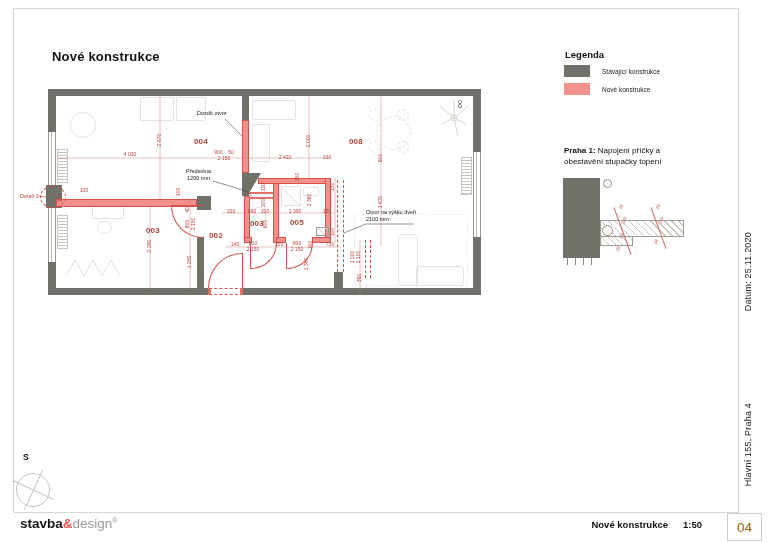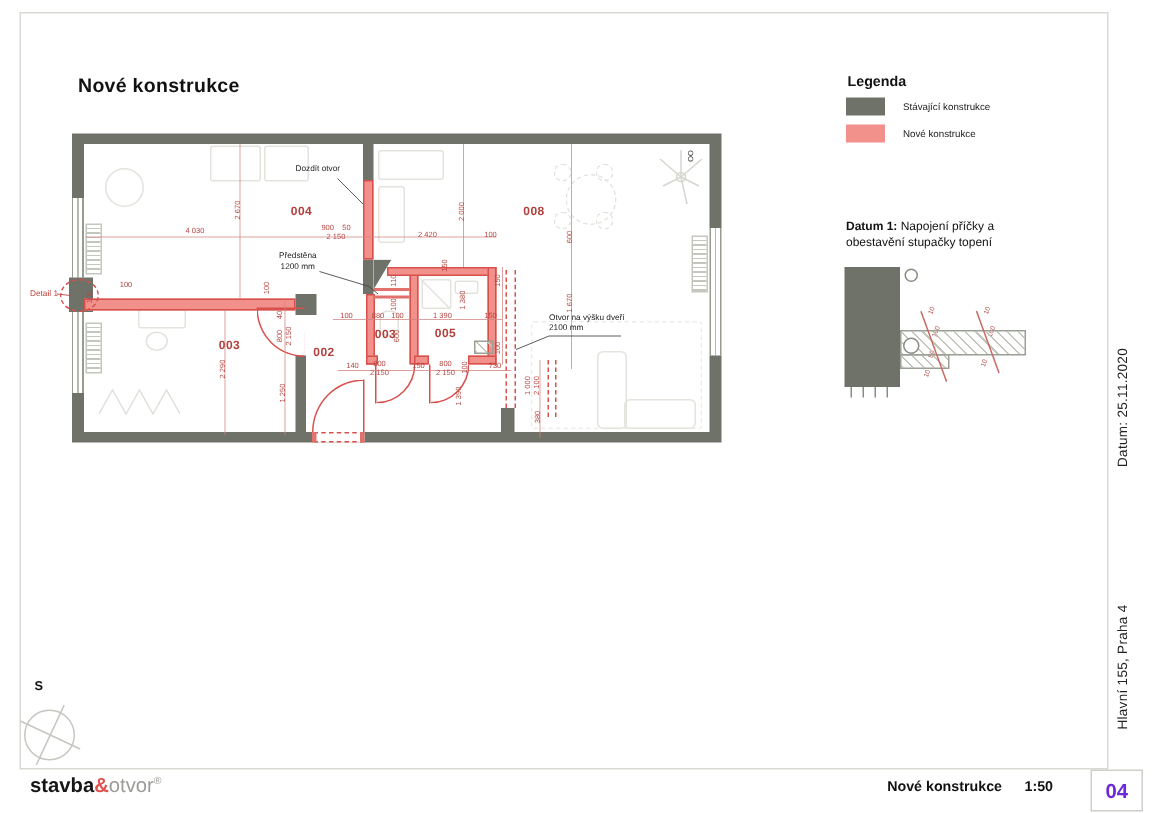--- a/index.html
+++ b/index.html
@@ -58,21 +58,21 @@
   .vtext{position:absolute;writing-mode:vertical-rl;transform:rotate(180deg);font-size:9px;color:#222;letter-spacing:.2px}
   
   #footer-logo{position:absolute;left:20px;top:516px;font-size:13.5px;color:#161616}
   #footer-logo .lg-b{font-weight:800}
   #footer-logo .lg-amp{font-weight:800;color:#e2504c}
   #footer-logo .lg-g{color:#9b9b98;font-weight:400}
   #footer-logo .lg-reg{font-size:7px;color:#9b9b98;vertical-align:super}
   #footer-title{position:absolute;left:548px;top:519px;width:120px;text-align:right;font-size:9.5px;font-weight:bold;color:#111}
   #footer-scale{position:absolute;left:683px;top:519px;font-size:9.5px;font-weight:bold;color:#111}
   #sheet-box{position:absolute;left:727px;top:513px;width:35px;height:28px;border:1px solid #cfcfca;box-sizing:border-box;display:flex;align-items:center;justify-content:center}
-  #sheet-number{font-size:13.5px;font-weight:bold;color:#6d28d9}
+  #sheet-number{font-size:13.5px;font-weight:normal;color:#a16207}
   
   #compass-label{position:absolute;left:23px;top:452px;font-size:8.5px;font-weight:bold;color:#111}
   #compass-circle{position:absolute;left:16px;top:473px;width:34px;height:34px;border:1px solid #c6c6c1;border-radius:50%;box-sizing:border-box}
   .compass-line{position:absolute;left:33px;top:468px;width:1px;height:44px;background:#c6c6c1;transform-origin:center}
   svg.overlay{position:absolute;left:0;top:0;pointer-events:none}
   .ldr{fill:none;stroke:#4a4a4a;stroke-width:.6}
   .ldr-red{fill:none;stroke:#c0443f;stroke-width:.6}
   .dml{stroke:#d2837f;stroke-width:.5}
 </style>
 </head>
@@ -261,21 +261,21 @@
       <span class="legend-swatch" style="background: rgb(111, 114, 104);"></span>
       <span class="legend-label">Stávající konstrukce</span>
     </div>
     <div class="legend-row">
       <span class="legend-swatch" style="background: rgb(242, 144, 139);"></span>
       <span class="legend-label">Nové konstrukce</span>
     </div>
   </div>
 
 <div id="detail-heading">
-  <b>Datum 1:</b>
+  <b>Praha 1:</b>
   <span>Napojení příčky  a obestavění stupačky topení</span>
 </div>
 <div class="wx" style="left:563px;top:178px;width:37px;height:80px"></div>
 <div class="abs" style="left:567px;top:258px;width:1px;height:7px;background:#8a8d84"></div>
 <div class="abs" style="left:575px;top:258px;width:1px;height:7px;background:#8a8d84"></div>
 <div class="abs" style="left:583px;top:258px;width:1px;height:7px;background:#8a8d84"></div>
 <div class="abs" style="left:591px;top:258px;width:1px;height:7px;background:#8a8d84"></div>
 <div class="hatch" style="left:600px;top:220px;width:84px;height:17px"></div>
 <div class="hatch" style="left:600px;top:236px;width:33px;height:10px"></div>
 <div class="circ" style="left:603px;top:179px;width:9px;height:9px"></div>
@@ -285,19 +285,19 @@
 
 <div class="vtext" style="left:743px;top:232px">Datum: 25.11.2020</div>
 <div class="vtext" style="left:743px;top:403px">Hlavní 155, Praha 4</div>
 
 <div id="compass-label">S</div>
 <div id="compass-circle"></div>
 <div class="compass-line" style="transform:rotate(25deg)"></div>
 <div class="compass-line" style="transform:rotate(115deg)"></div>
 
 <div id="footer-logo">
-  <span class="lg-b">stavba</span><span class="lg-amp">&amp;</span><span class="lg-g">otvor</span><span class="lg-reg">®</span>
+  <span class="lg-b">stavba</span><span class="lg-amp">&amp;</span><span class="lg-g">design</span><span class="lg-reg">®</span>
 </div>
 <div id="footer-title">Nové konstrukce</div>
 <div id="footer-scale">1:50</div>
 <div id="sheet-box">
   <span id="sheet-number">04</span>
 </div>
 
 </body></html>

